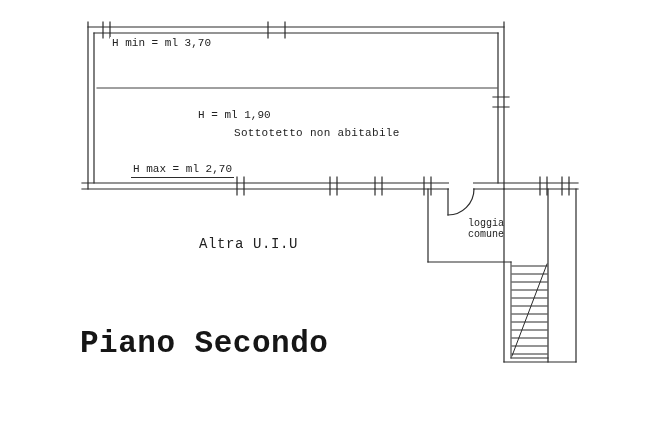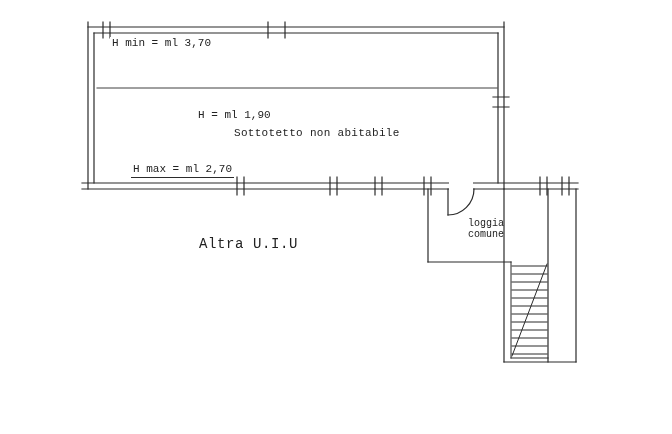--- a/index.html
+++ b/index.html
@@ -115,14 +115,15 @@
 
   <div class="lbl lbl-hmax">H max = ml 2,70</div>
 
   <div class="lbl lbl-loggia">
     <span>loggia</span><br>
     <span>comune</span>
   </div>
 
   <div class="lbl lbl-altra">Altra U.I.U</div>
 
+  <div class="title">Piano Secondo</div>
 
 </div>
 
 </body></html>

